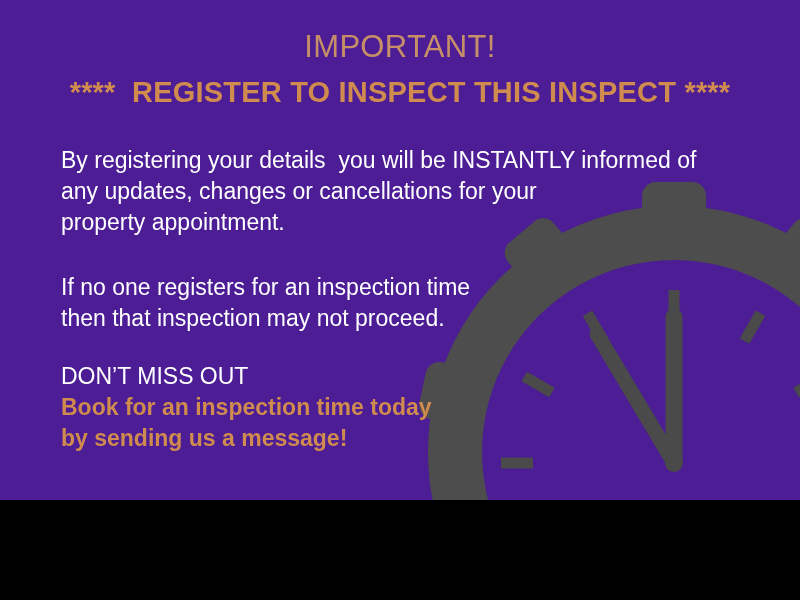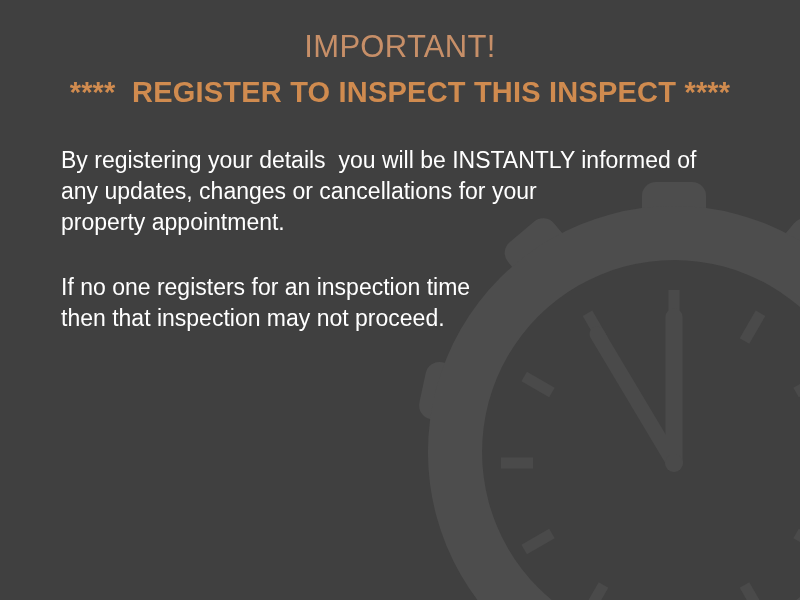--- a/index.html
+++ b/index.html
@@ -10,22 +10,22 @@
   body {
     width: 800px;
     height: 600px;
     background: #000000;
     font-family: "Liberation Sans", sans-serif;
     overflow: hidden;
   }
   .slide {
     position: relative;
     width: 800px;
-    height: 600px;
-    background: #404040;
+    height: 500px;
+    background: #4c1d95;
     overflow: hidden;
   }
 
   
   .clock-graphic {
     position: absolute;
     left: 404px;
     top: 182px;
     width: 540px;
     height: 540px;
@@ -156,15 +156,20 @@
 
     <div class="subheadline">****  REGISTER TO INSPECT THIS INSPECT ****</div>
 
     <div class="body-block para-1">By registering your details  you will be INSTANTLY informed of
 any updates, changes or cancellations for your
 property appointment.</div>
 
     <div class="body-block para-2">If no one registers for an inspection time
 then that inspection may not proceed.</div>
 
+    <div class="cta-block">
+      <div class="cta-line cta-plain">DON’T MISS OUT</div>
+      <div class="cta-line cta-accent">Book for an inspection time today</div>
+      <div class="cta-line cta-accent">by sending us a message!</div>
+    </div>
 
   </div>
 </div>
 
 </body></html>

